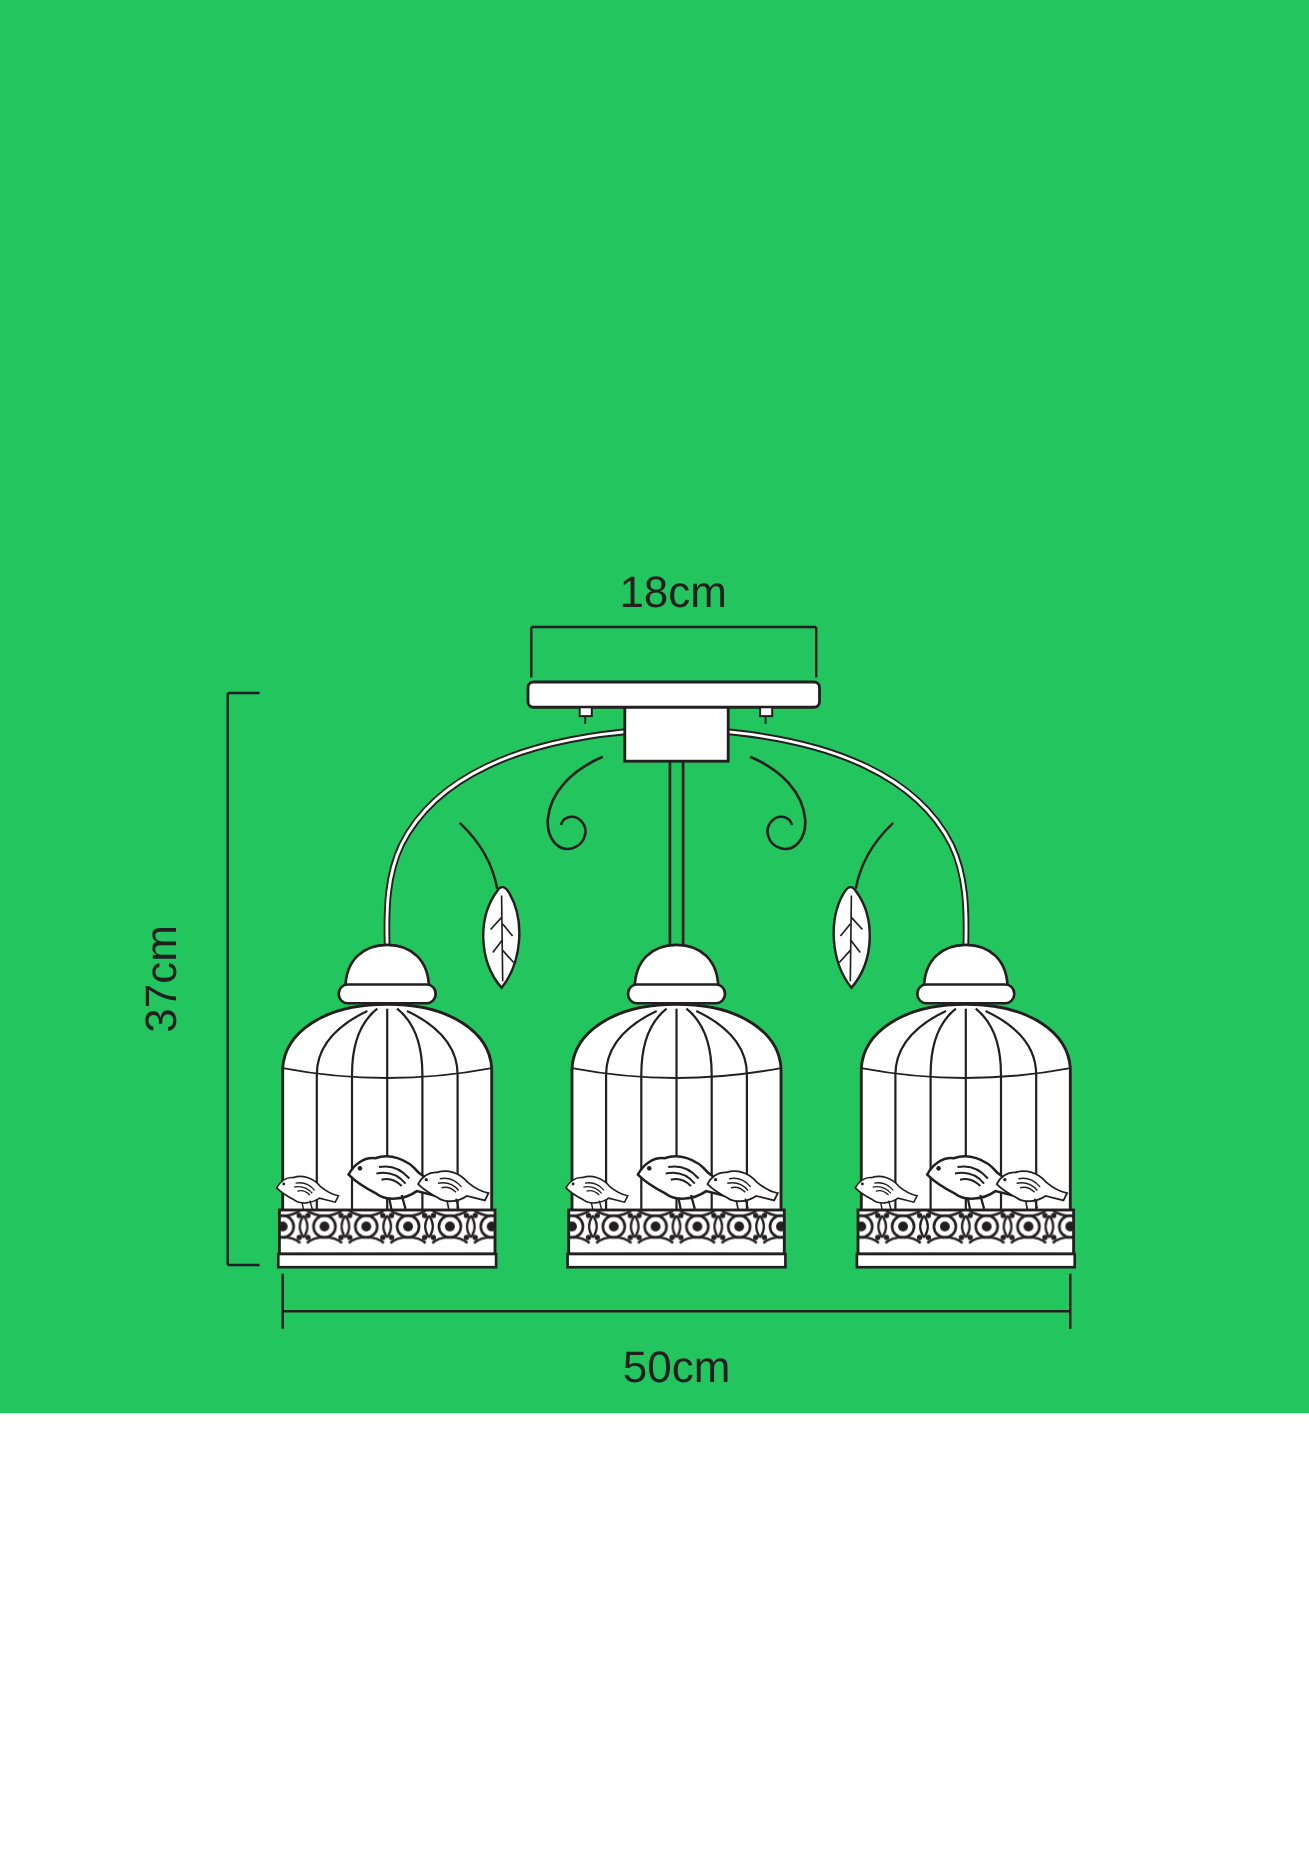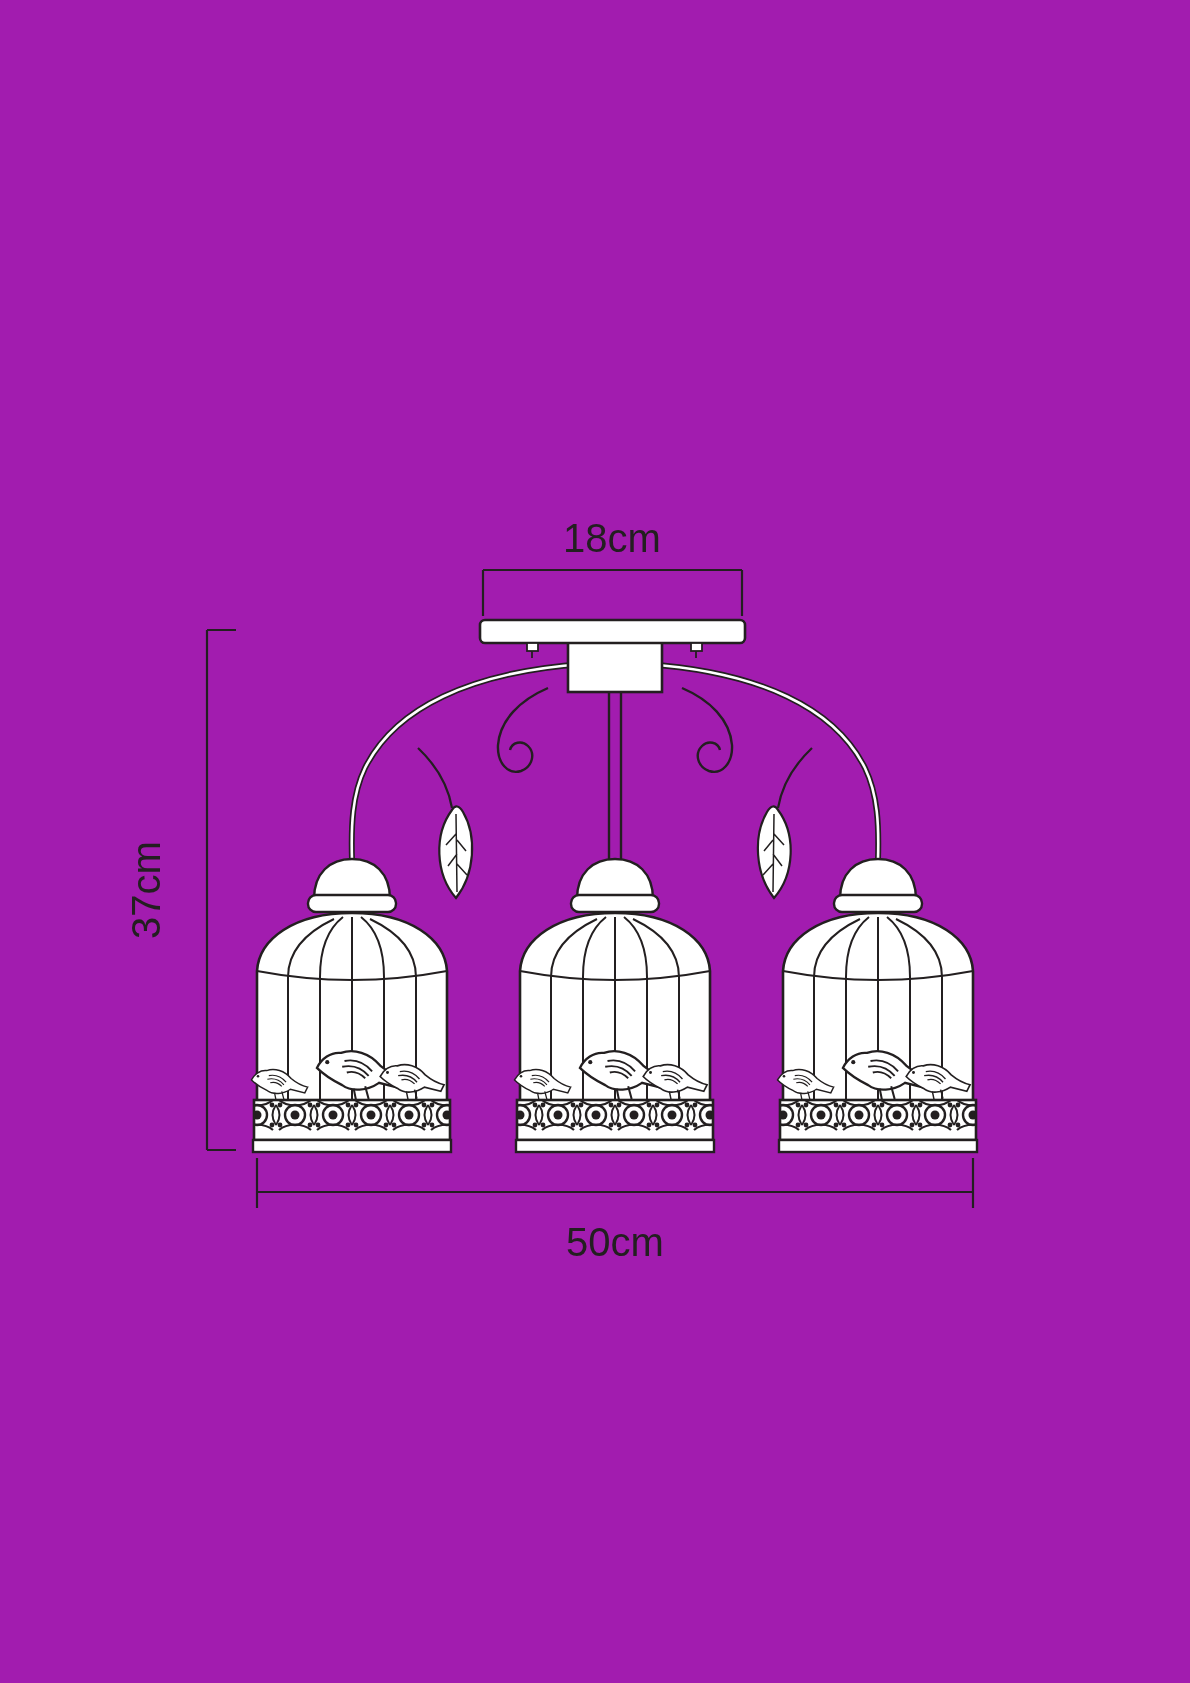--- a/index.html
+++ b/index.html
@@ -1,19 +1,19 @@
 <!DOCTYPE html>
 <html><head>
 <meta charset="utf-8">
 <style>
   html,body{margin:0;padding:0;background:#ffffff;}
   .canvas{
     position:relative;
-    width:1190px;height:1683px;
-    background:#a21caf;
+    width:1190px;height:1285px;
+    background:#22c55e;
     font-family:"Liberation Sans", sans-serif;
     overflow:hidden;
   }
   svg{display:block;}
   .dim-label{
     font-family:"Liberation Sans", sans-serif;
     font-size:40px;
     fill:#231f20;
   }
 </style>

